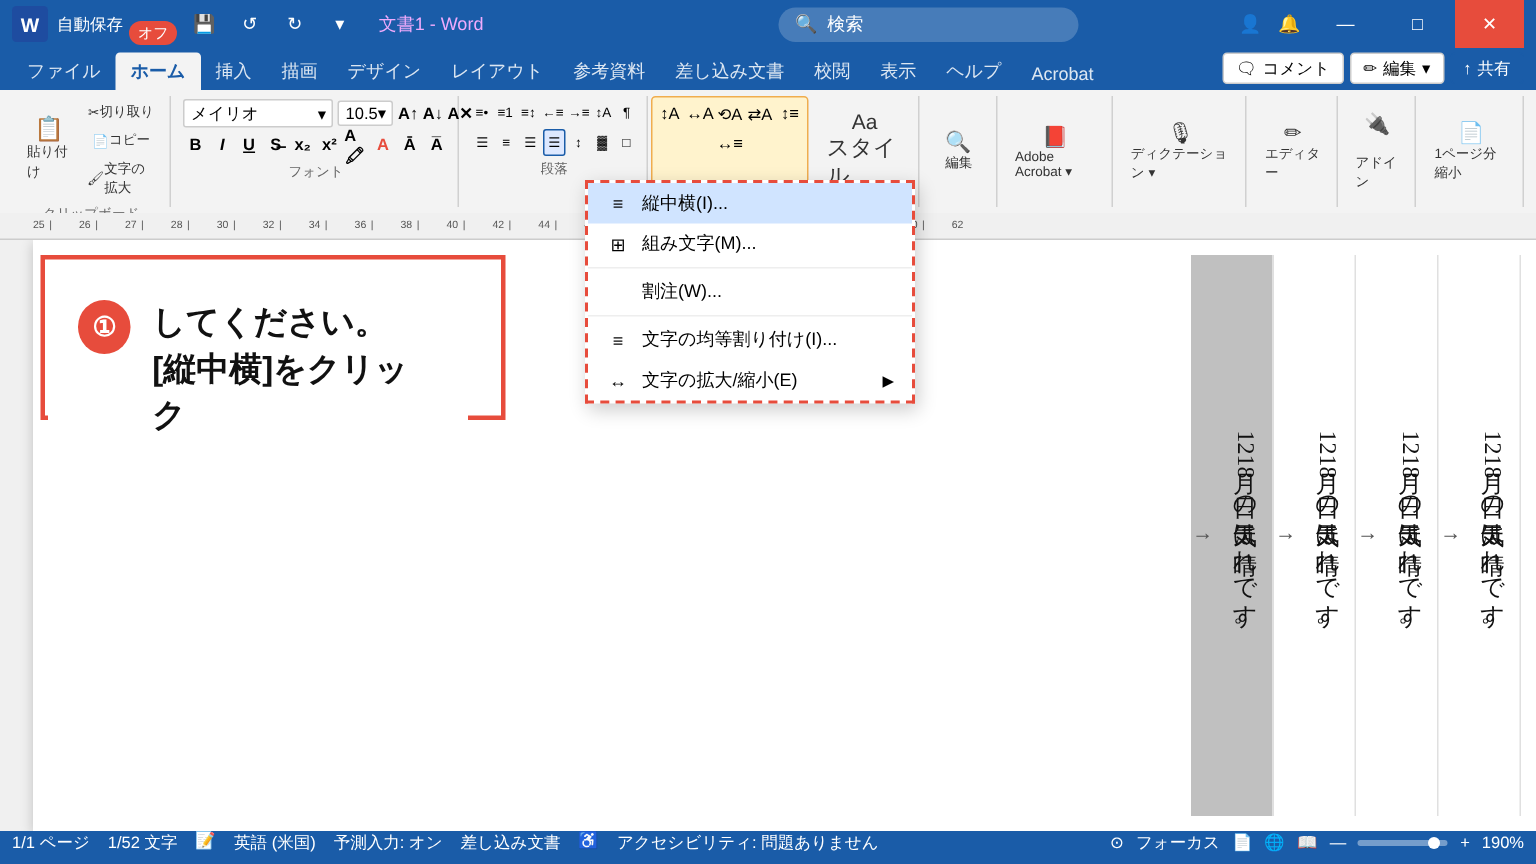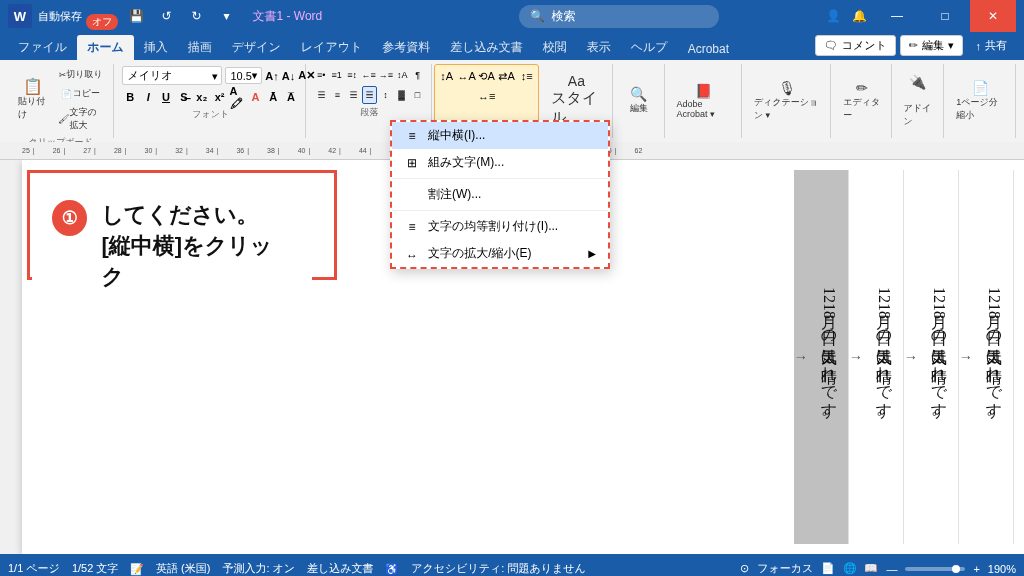--- a/index.html
+++ b/index.html
@@ -345,21 +345,21 @@
     }
     .vert-col.highlighted {
       background: #c0c0c0;
     }
 
     
     .statusbar {
       background: #1a5ca8;
       height: 22px;
       display: flex;
-      align-items: flex-end;
+      align-items: flex-start;
       padding: 0 8px;
       color: white;
       font-size: 11px;
       gap: 12px;
       position: fixed;
       bottom: 0;
       width: 1024px;
     }
     .statusbar-right {
       margin-left: auto;

